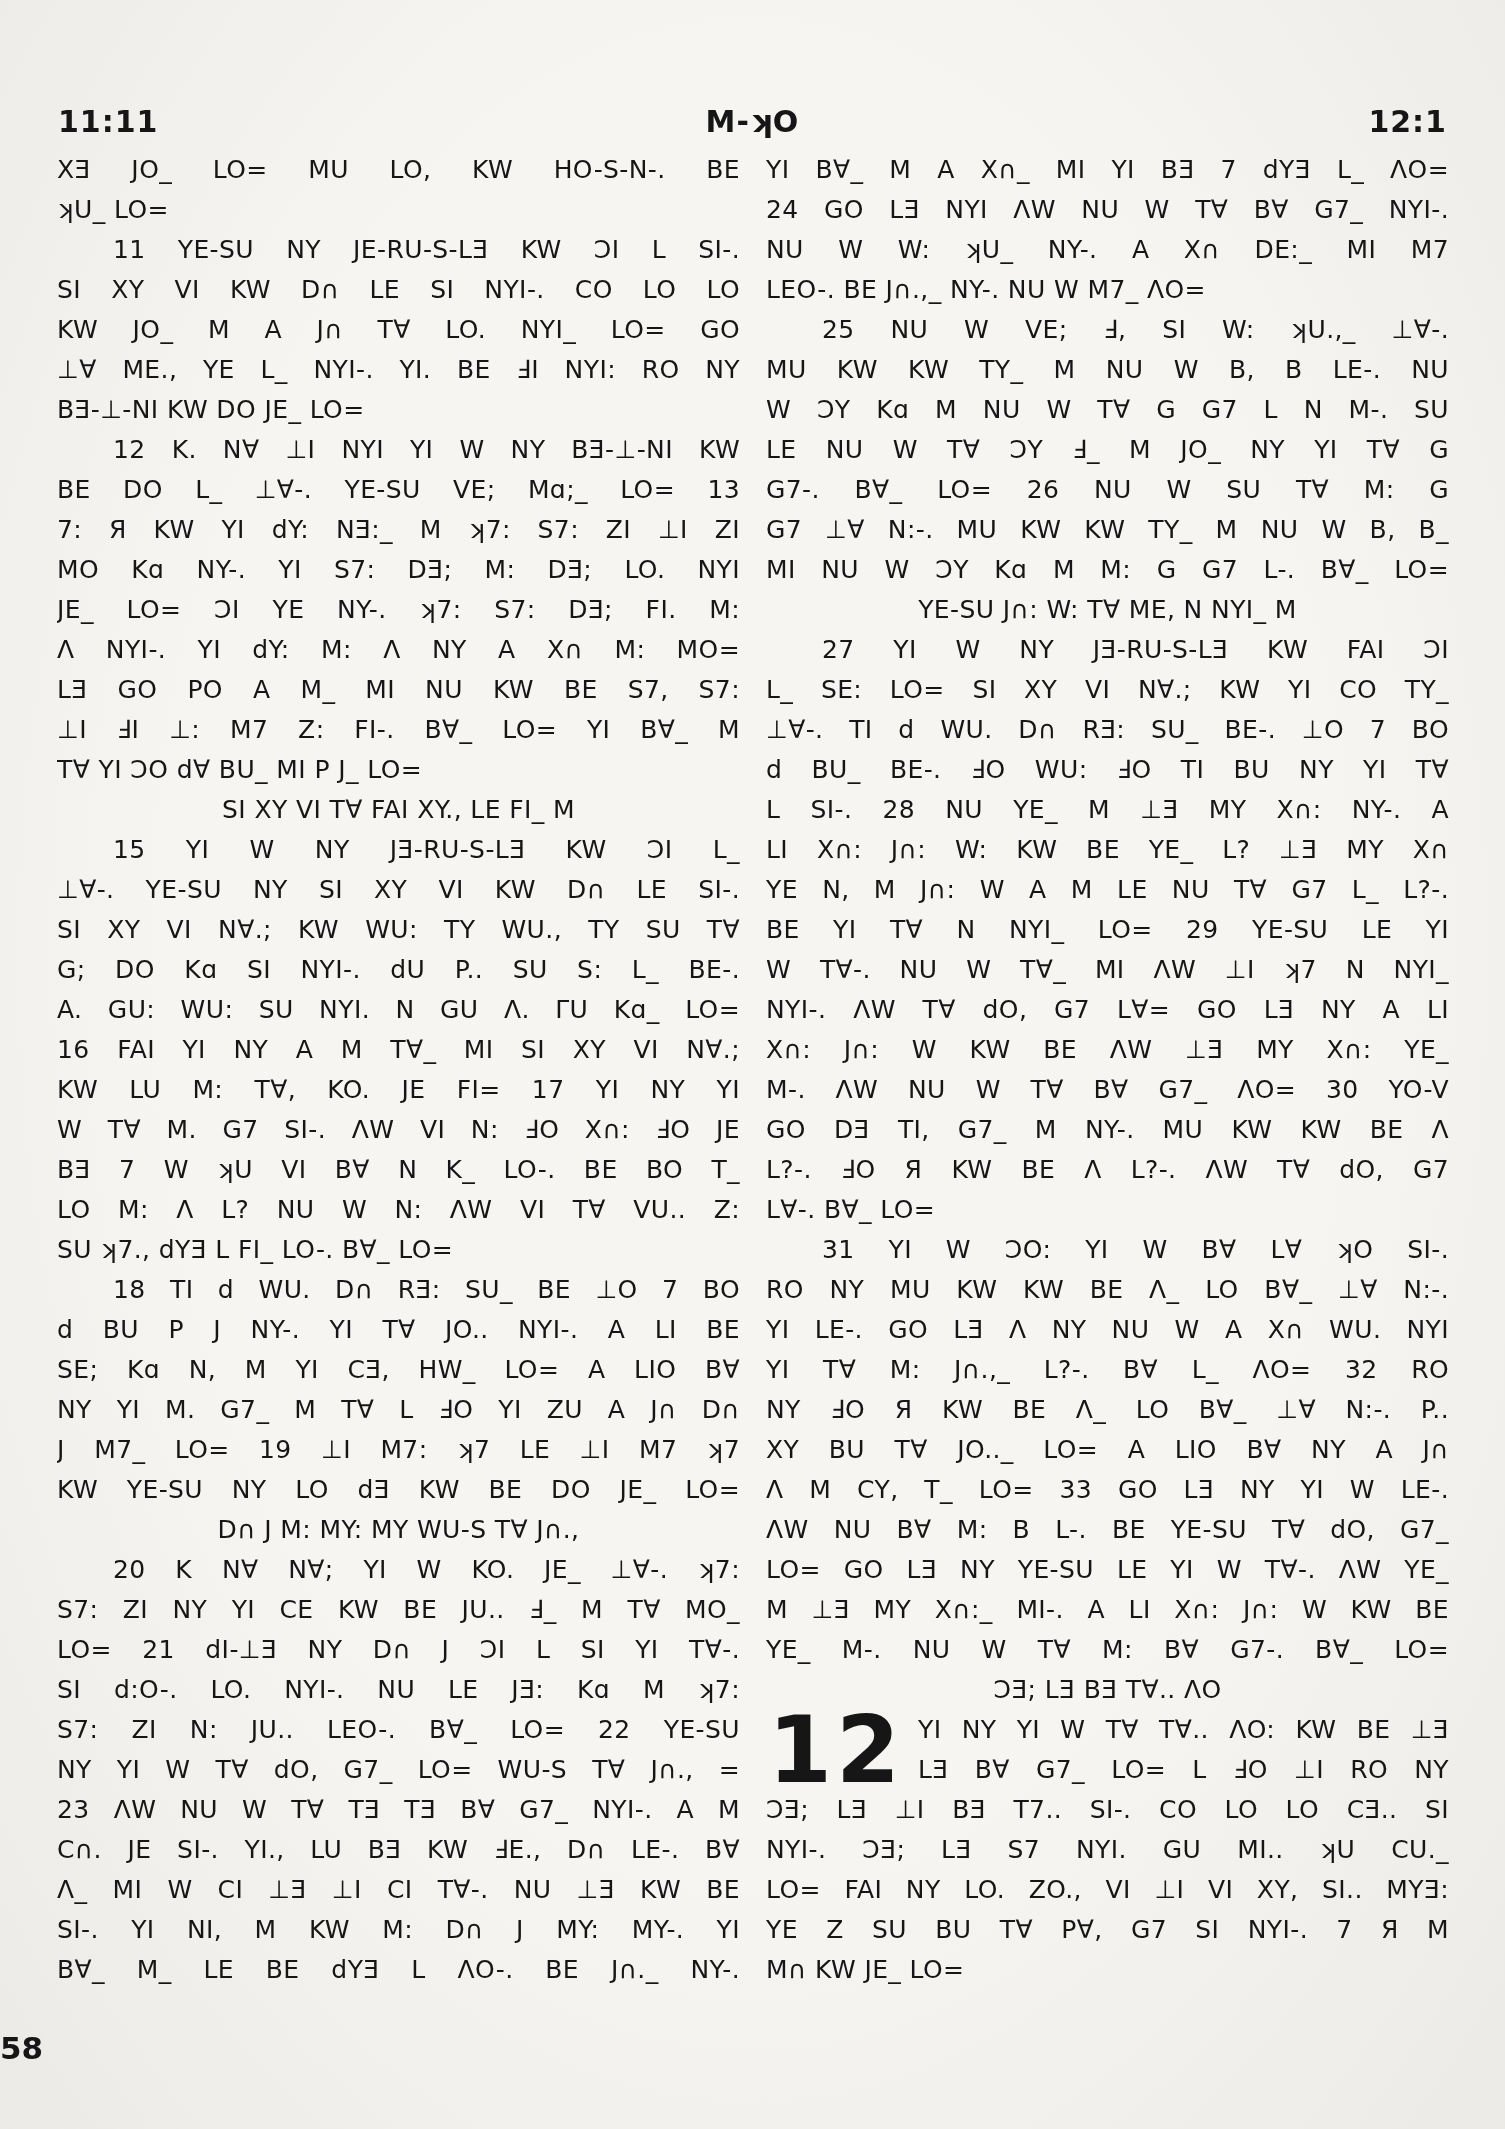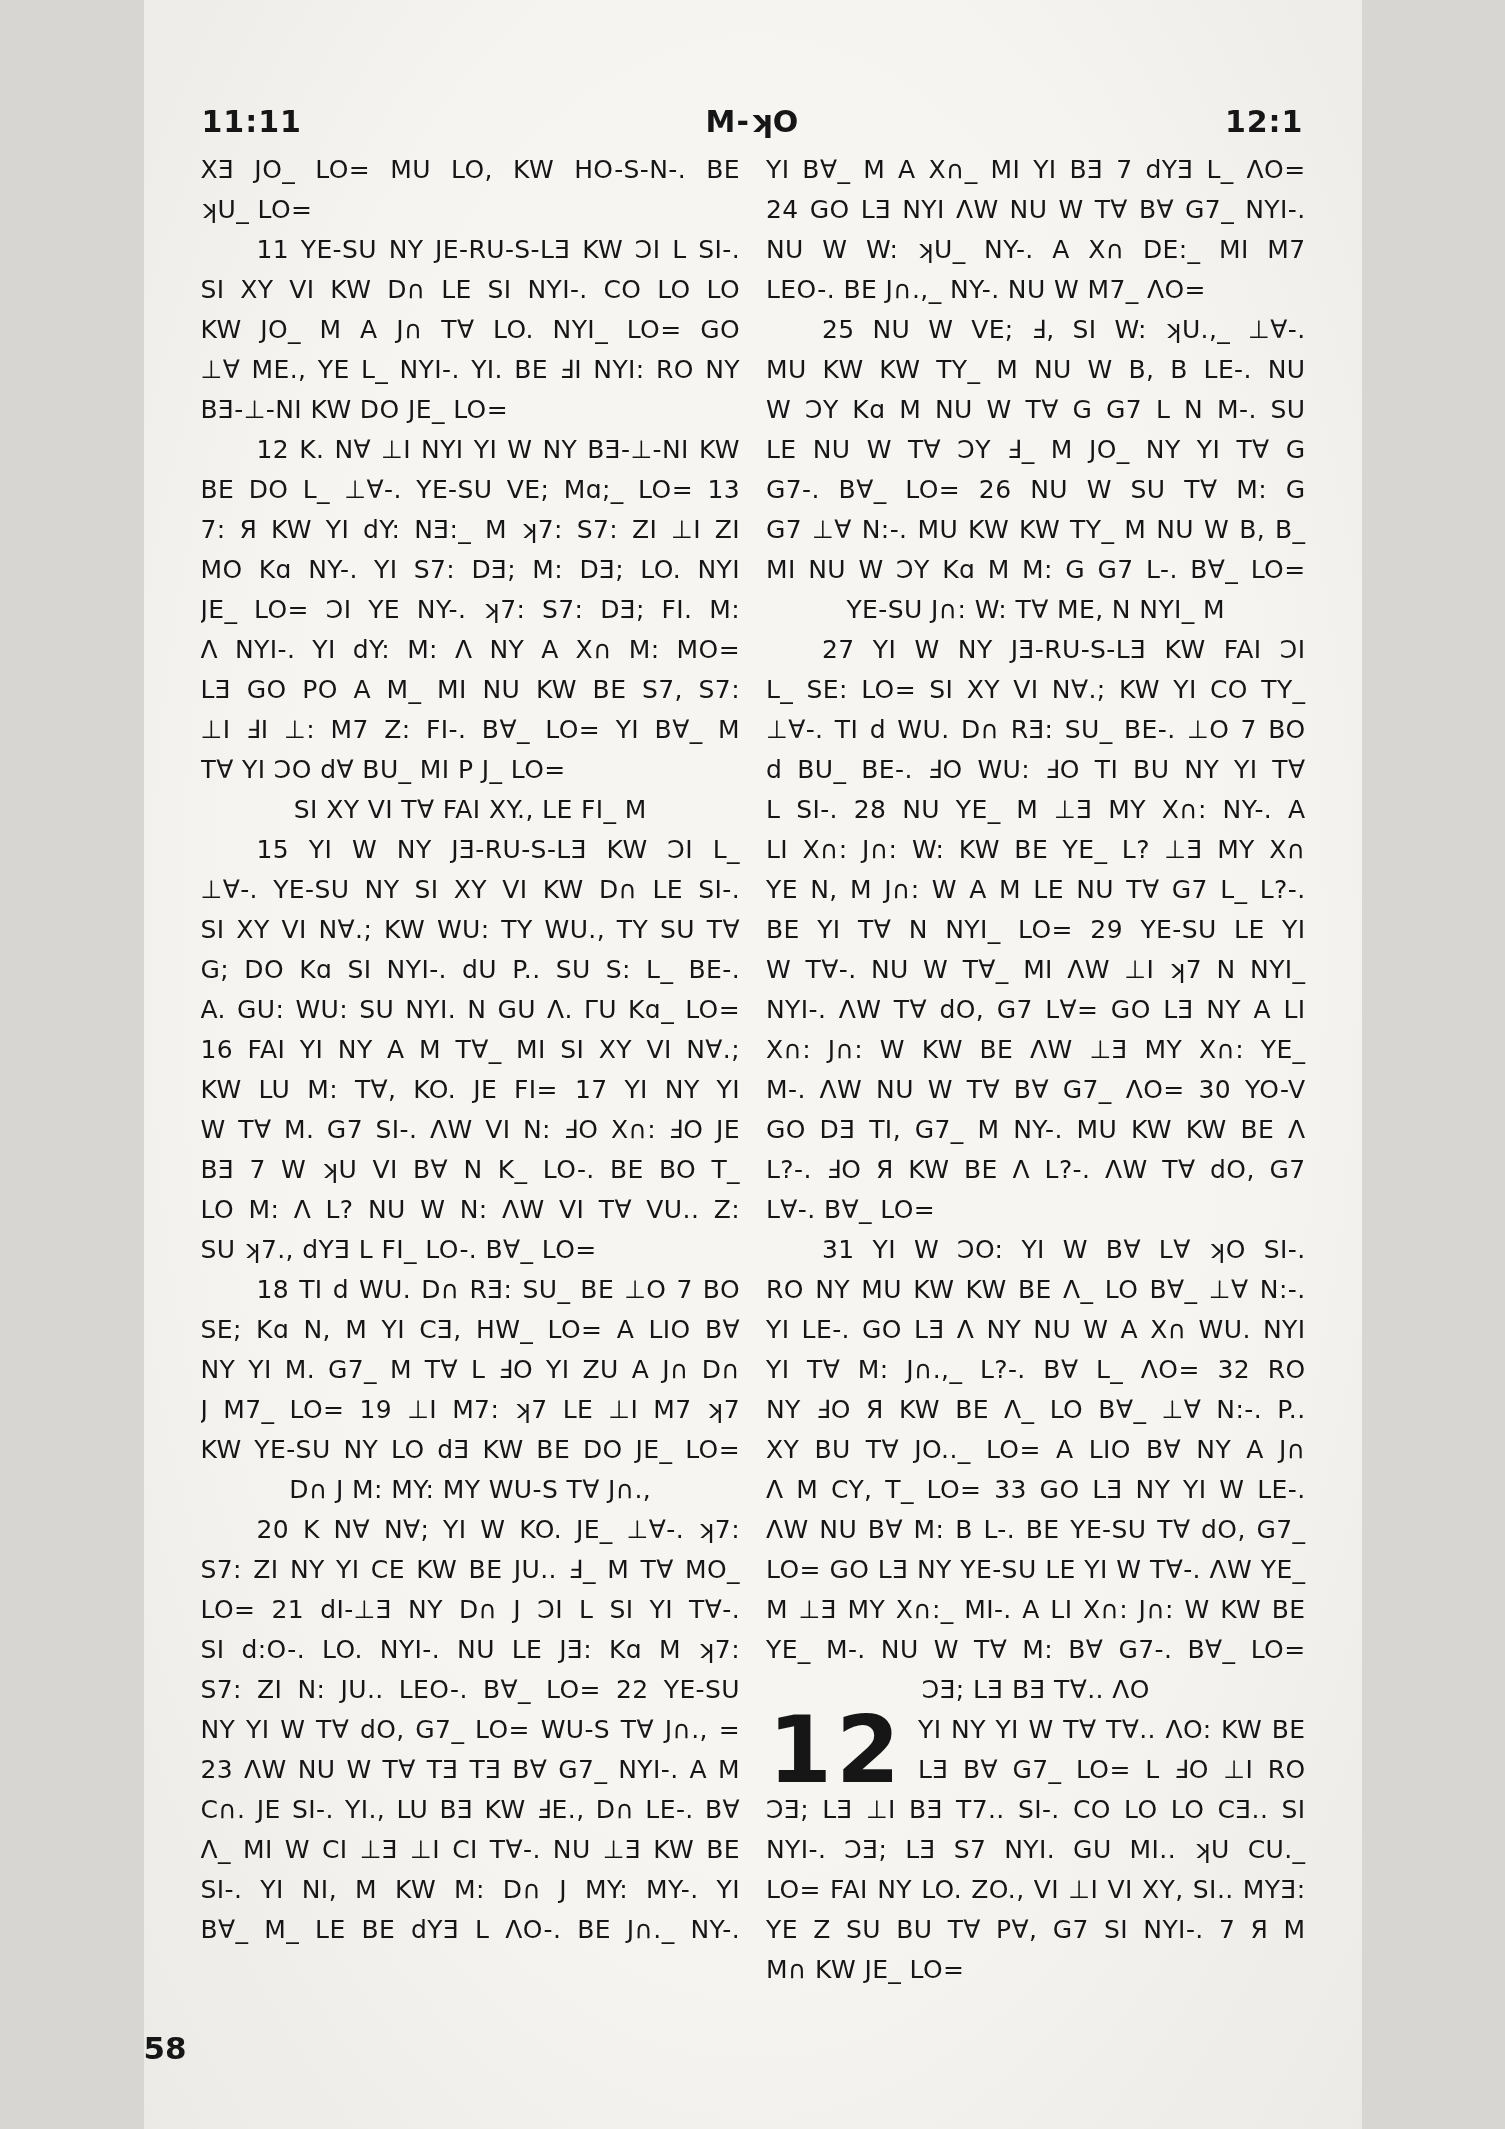--- a/index.html
+++ b/index.html
@@ -1,18 +1,18 @@
 <!DOCTYPE html>
 <html><head>
 <meta charset="utf-8">
 <style>
   html,body{margin:0;padding:0;background:#d8d6d2;}
   .page{
     position:relative;
-    width:1218px;height:2129px;
+    width:1505px;height:2129px;
     margin:0 auto;
     background:radial-gradient(ellipse at 50% 45%, #f6f5f2 55%, #eceae6 100%);
     font-family:"DejaVu Sans","Liberation Sans",sans-serif;
     color:#161616;
     overflow:hidden;
     box-sizing:border-box;
   }
   .runhead{
     position:absolute;top:104px;left:58px;right:58px;
     display:grid;grid-template-columns:1fr auto 1fr;
@@ -82,20 +82,21 @@
         <div class="line"><span>SI XY VI N∀.; KW WU: TY WU., TY SU T∀</span></div>
         <div class="line"><span>G; DO Kɑ SI NYI-. dU P.. SU S: L_ BE-.</span></div>
         <div class="line"><span>A. GU: WU: SU NYI. N GU Λ. ΓU Kɑ_ LO=</span></div>
         <div class="line"><span class="vn">16 </span><span>FAI YI NY A M T∀_ MI SI XY VI N∀.;</span></div>
         <div class="line"><span>KW LU M: T∀, KO. JE FI= </span><span class="vn">17 </span><span>YI NY YI</span></div>
         <div class="line"><span>W T∀ M. G7 SI-. ΛW VI N: ℲO X∩: ℲO JE</span></div>
         <div class="line"><span>BƎ 7 W ʞU VI B∀ N K_ LO-. BE BO T_</span></div>
         <div class="line"><span>LO M: Λ L? NU W N: ΛW VI T∀ VU.. Z:</span></div>
         <div class="line sh"><span>SU ʞ7., dYƎ L FI_ LO-. B∀_ LO=</span></div>
         <div class="line in"><span class="vn">18 </span><span>TI d WU. D∩ RƎ: SU_ BE ⊥O 7 BO</span></div>
+        <div class="line"><span>d BU P J NY-. YI T∀ JO.. NYI-. A LI BE</span></div>
         <div class="line"><span>SE; Kɑ N, M YI CƎ, HW_ LO= A LIO B∀</span></div>
         <div class="line"><span>NY YI M. G7_ M T∀ L ℲO YI ZU A J∩ D∩</span></div>
         <div class="line"><span>J M7_ LO= </span><span class="vn">19 </span><span>⊥I M7: ʞ7 LE ⊥I M7 ʞ7</span></div>
         <div class="line"><span>KW YE-SU NY LO dƎ KW BE DO JE_ LO=</span></div>
         <div class="line h"><span class="vn">D∩ J M: MY: MY WU-S T∀ J∩.,</span></div>
         <div class="line in"><span class="vn">20 </span><span>K N∀ N∀; YI W KO. JE_ ⊥∀-. ʞ7:</span></div>
         <div class="line"><span>S7: ZI NY YI CE KW BE JU.. Ⅎ_ M T∀ MO_</span></div>
         <div class="line"><span>LO= </span><span class="vn">21 </span><span>dI-⊥Ǝ NY D∩ J ƆI L SI YI T∀-.</span></div>
         <div class="line"><span>SI d:O-. LO. NYI-. NU LE JƎ: Kɑ M ʞ7:</span></div>
         <div class="line"><span>S7: ZI N: JU.. LEO-. B∀_ LO= </span><span class="vn">22 </span><span>YE-SU</span></div>

